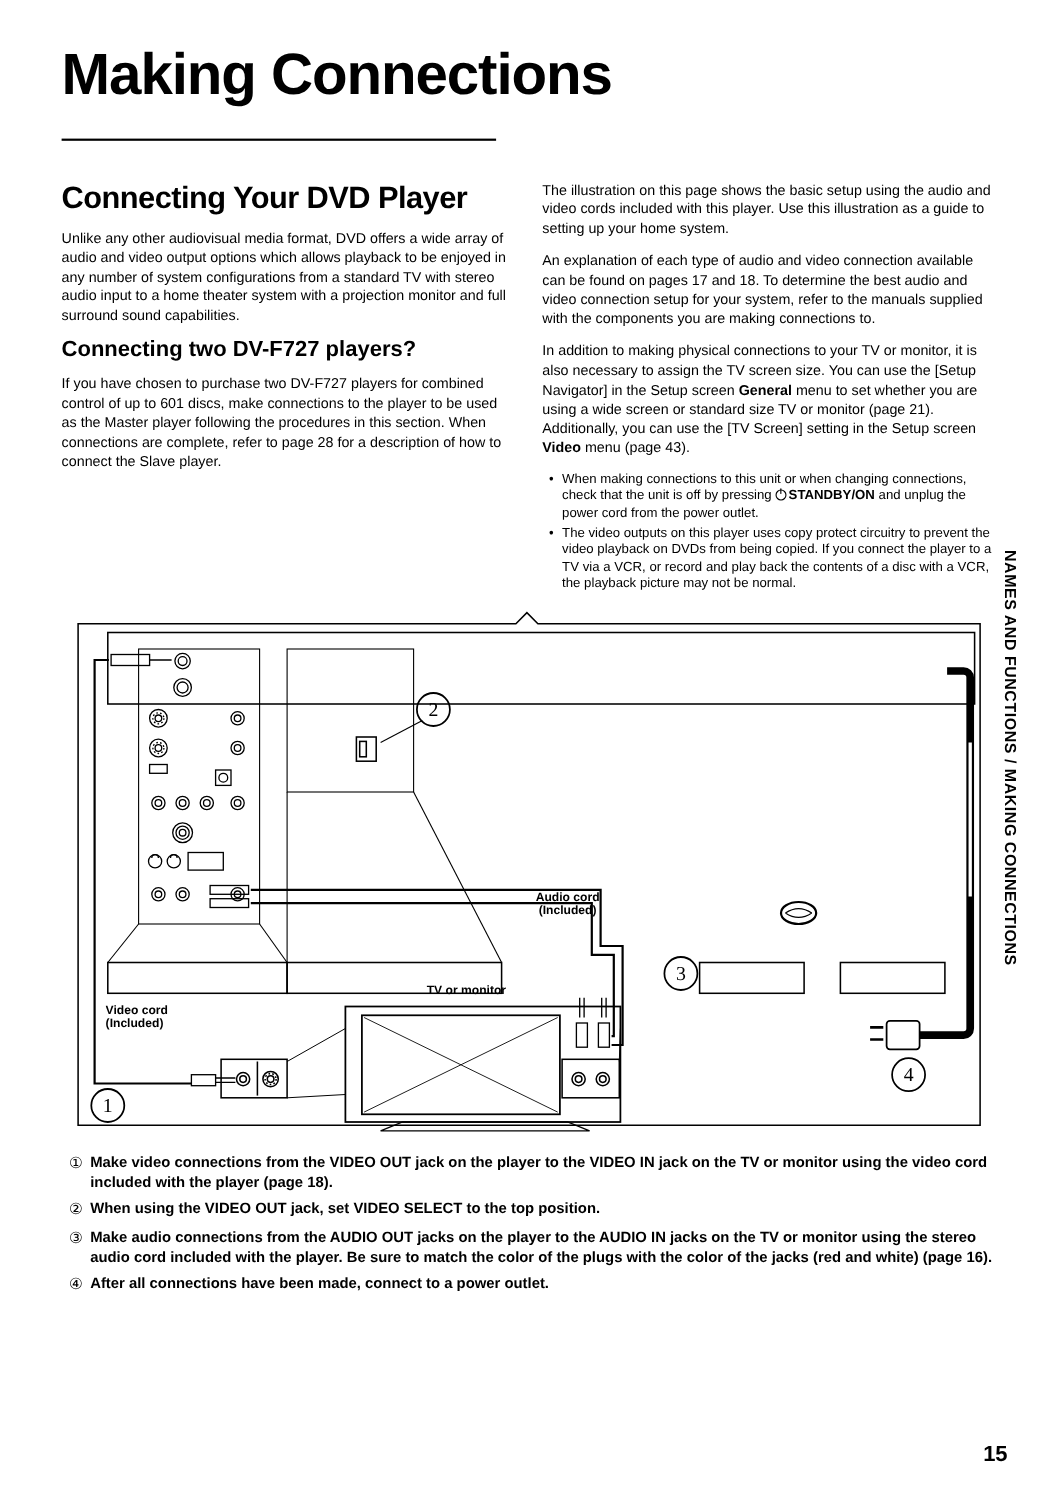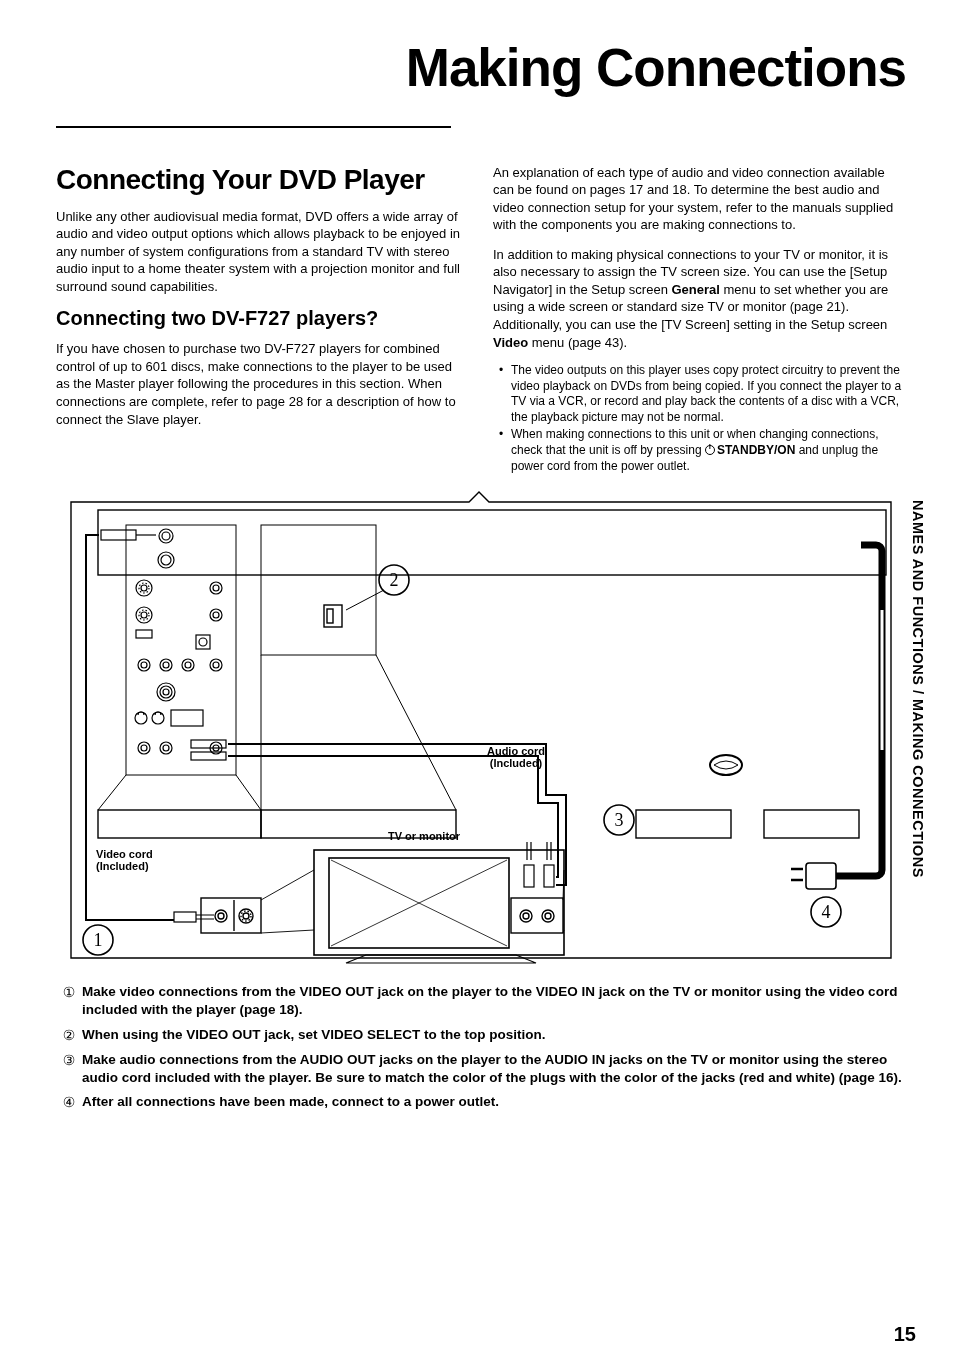--- a/index.html
+++ b/index.html
@@ -12,21 +12,20 @@
     padding: 40px 48px 30px 56px;
     color: #000;
   }
   .main-title {
     font-family: "Arial Black", Arial, sans-serif;
     font-weight: 900;
     font-size: 53px;
     line-height: 1.05;
     letter-spacing: -1px;
     margin-bottom: 30px;
-    text-align: right;
   }
   .title-rule {
     border: none;
     border-top: 2px solid #000;
     width: 395px;
     margin-bottom: 36px;
   }
   .columns {
     display: flex;
     gap: 24px;
@@ -113,21 +112,21 @@
     writing-mode: vertical-rl;
     font-family: "Arial Narrow", Arial, sans-serif;
     font-stretch: condensed;
     font-weight: 700;
     font-size: 14.5px;
     letter-spacing: 0.5px;
   }
   .page-num {
     position: absolute;
     right: 38px;
-    bottom: 10px;
+    bottom: 22px;
     font-weight: 700;
     font-size: 20px;
   }
   .dlbl {
     font-weight: 700;
     font-size: 11px;
     text-align: center;
     line-height: 1.1;
   }
 </style>
@@ -138,29 +137,30 @@
 <hr class="title-rule">
 
 <div class="columns">
   <div class="col">
     <div class="h2">Connecting Your DVD Player</div>
     <p class="body">Unlike any other audiovisual media format, DVD offers a wide array of audio and video output options which allows playback to be enjoyed in any number of system configurations from a standard TV with stereo audio input to a home theater system with a projection monitor and full surround sound capabilities.</p>
     <div class="h3">Connecting two DV-F727 players?</div>
     <p class="body">If you have chosen to purchase two DV-F727 players for combined control of up to 601 discs, make connections to the player to be used as the Master player following the procedures in this section. When connections are complete, refer to page 28 for a description of how to connect the Slave player.</p>
   </div>
   <div class="col">
+    <p class="body">The illustration on this page shows the basic setup using the audio and video cords included with this player. Use this illustration as a guide to setting up your home system.</p>
     <p class="body">An explanation of each type of audio and video connection available can be found on pages 17 and 18. To determine the best audio and video connection setup for your system, refer to the manuals supplied with the components you are making connections to.</p>
     <p class="body">
       <span>In addition to making physical connections to your TV or monitor, it is also necessary to assign the TV screen size. You can use the [Setup Navigator] in the Setup screen </span><b>General</b><span> menu to set whether you are using a wide screen or standard size TV or monitor (page 21). Additionally, you can use the [TV Screen] setting in the Setup screen </span><b>Video</b><span> menu (page 43).</span>
     </p>
     <ul class="notes">
-      <li>The video outputs on this player uses copy protect circuitry to prevent the video playback on DVDs from being copied. If you connect the player to a TV via a VCR, or record and play back the contents of a disc with a VCR, the playback picture may not be normal.</li>
       <li>
         <span>When making connections to this unit or when changing connections, check that the unit is off by pressing </span><span class="power-icon"></span><b>STANDBY/ON</b><span> and unplug the power cord from the power outlet.</span>
       </li>
+      <li>The video outputs on this player uses copy protect circuitry to prevent the video playback on DVDs from being copied. If you connect the player to a TV via a VCR, or record and play back the contents of a disc with a VCR, the playback picture may not be normal.</li>
     </ul>
   </div>
 </div>
 
 <div class="diagram-frame">
 <svg viewBox="0 0 830 475" xmlns="http://www.w3.org/2000/svg" stroke="#000" fill="none" stroke-width="1.4">
 
   <path d="M5 12 H403 L413 2 L423 12 H825 V468 H5 Z"></path>
 
   <rect x="32" y="20" width="788" height="65"></rect>

